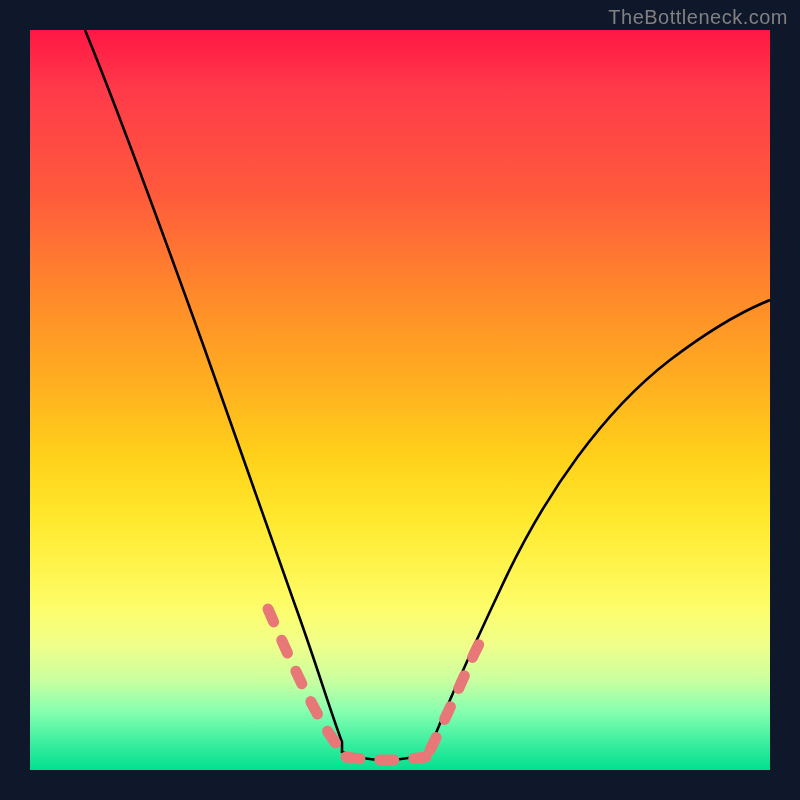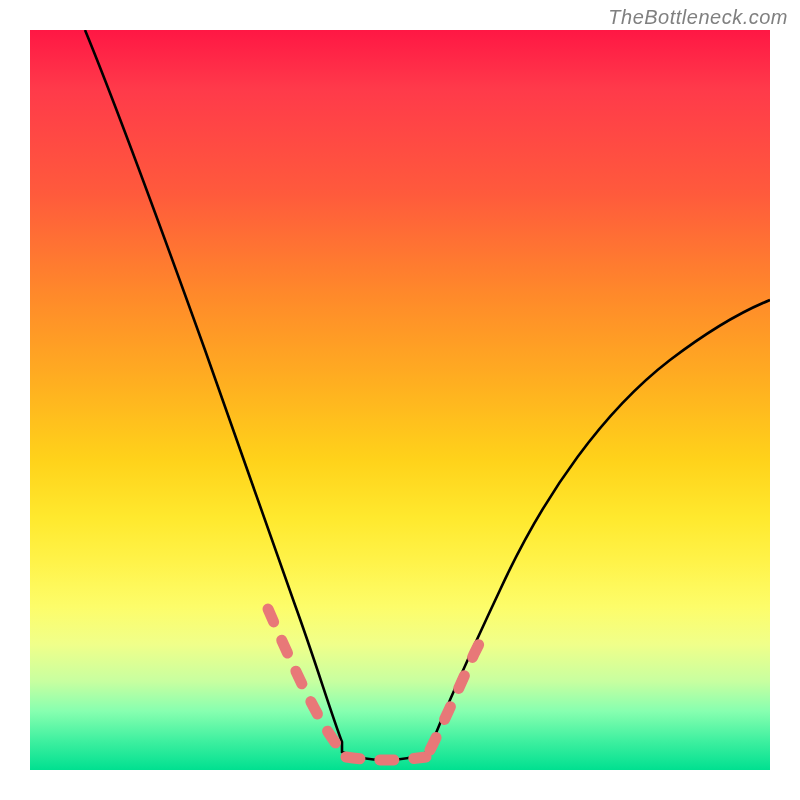--- a/index.html
+++ b/index.html
@@ -10,22 +10,21 @@
     background: #000;
     overflow: hidden;
     font-family: Arial, Helvetica, sans-serif;
   }
   .frame {
     position: absolute;
     left: 0;
     top: 0;
     width: 800px;
     height: 800px;
-    background: #ffffff;
-    font-style: italic;
+    background: #0f172a;
   }
   .plot {
     position: absolute;
     left: 30px;
     top: 30px;
     width: 740px;
     height: 740px;
     
     background: linear-gradient(
       to bottom,

